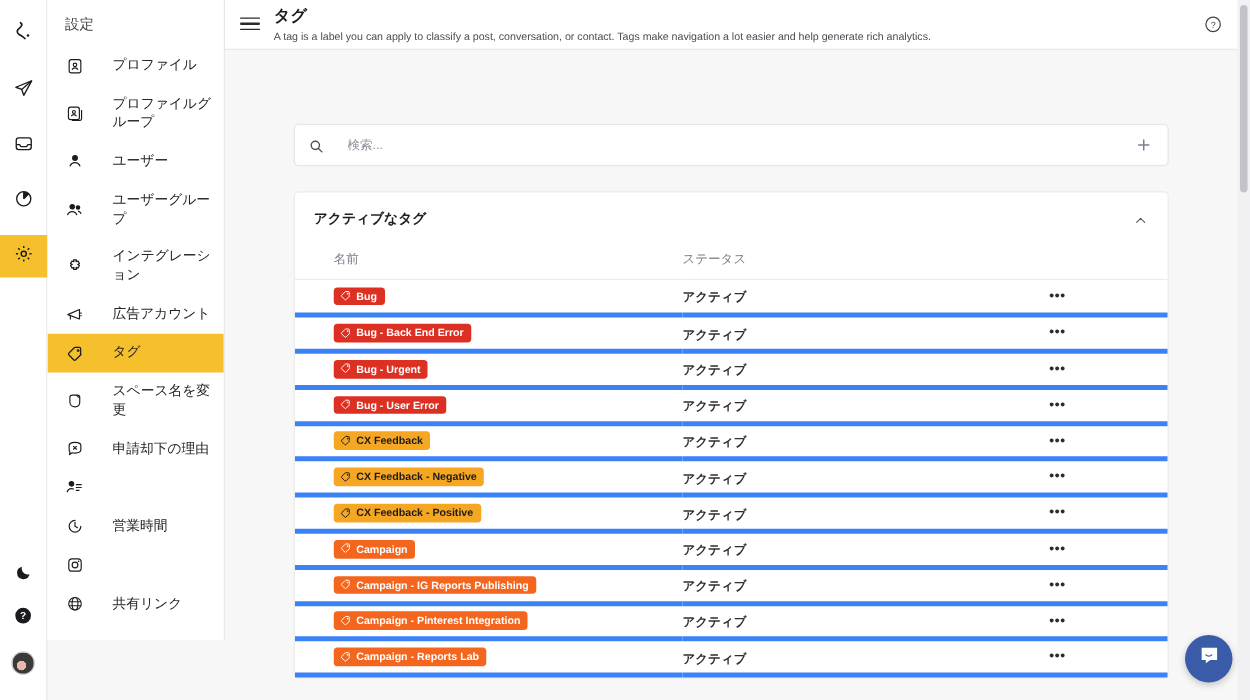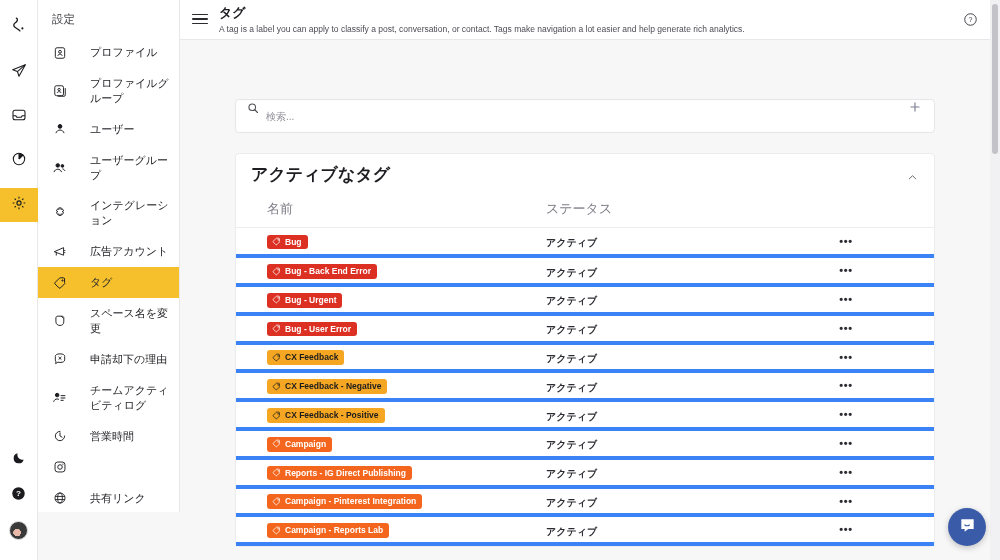--- a/index.html
+++ b/index.html
@@ -59,44 +59,44 @@
   .hamburger i { display:block; height: 1.6px; background: #2a2a2e; border-radius: 1px; }
   .page-title { font-size: 13px; font-weight: 700; color: #1b1b1f; line-height: 1.15; }
   .page-sub { font-size: 8.5px; color: #4c4c55; margin-top: 3px; line-height: 1.3; }
   .help-top { position: absolute; right: 22px; top: 12px; width: 15px; height: 15px; cursor: pointer; }
 
   .content { position: absolute; top: 40px; left: 0; right: 10px; bottom: 0; overflow: hidden; }
   .inner { width: 700px; margin: 0 auto; padding-top: 59px; }
 
   .searchbar {
     height: 34px; background: #ffffff; border: 1px solid #e6e6e9; border-radius: 4px;
-    display: flex; padding: 0 12px 0 11px; gap: 7px;
+    display: flex; align-items: center; padding: 0 12px 0 11px; gap: 19px;
   }
   .search-ico { width: 12px; height: 12px; flex: 0 0 12px; color: #4d4d55; }
   .search-input {
     flex: 1; border: none; outline: none; font-size: 10px; color: #37373d;
     font-family: "Liberation Sans", sans-serif; background: transparent;
   }
   .search-input::placeholder { color: #8d8d97; }
   .plus-btn { width: 14px; height: 14px; color: #7b7f90; cursor: pointer; flex: 0 0 14px; }
 
   .card {
     margin-top: 20px; background: #ffffff; border: 1px solid #ececef; border-radius: 4px;
     min-height: 360px;
   }
   .card-head {
     height: 40px; display: flex; align-items: center; justify-content: space-between;
     padding: 0 16px 0 15px;
   }
-  .card-title { font-size: 17px; font-weight: 700; color: #1d1d22; }
+  .card-title { font-size: 11px; font-weight: 700; color: #1d1d22; }
   .chev { width: 11px; height: 11px; color: #5a5a63; cursor: pointer; }
 
   table.tags { width: 100%; border-collapse: collapse; table-layout: fixed; }
   table.tags th {
-    font-size: 13px; font-weight: 400; color: #7e7e88; text-align: left;
+    font-size: 10px; font-weight: 400; color: #7e7e88; text-align: left;
     padding: 6px 0 9px 0; border-bottom: 1px solid #ededf0;
   }
   table.tags th.c-name { padding-left: 31px; width: 310px; }
   table.tags th.c-status { width: 270px; }
   table.tags th.c-act { width: auto; }
   table.tags td { padding: 0; border-bottom: 4px solid #3b82f6; height: 28.8px; vertical-align: middle; font-weight: bold; }
   table.tags td.c-name { padding-left: 31px; }
   .chip {
     display: inline-flex; align-items: center; gap: 4px;
     border-radius: 3px; padding: 2px 6px 2.5px 5px;
@@ -289,21 +289,20 @@
     </div>
 
     <div class="nav-item">
       <span class="nav-ico">
         <svg width="15" height="14" viewBox="0 0 24 24" fill="none" stroke="#1b1b1f" stroke-width="1.7">
             <circle cx="8" cy="7" r="3" fill="#1b1b1f"></circle>
             <path d="M2 18.5c1-3.3 3.1-4.8 6-4.8 1.2 0 2.3.3 3.2.8"></path>
             <path d="M14 8h8M14 12h8M14 16h5"></path>
           </svg>
       </span>
-      <span class="nav-label">チームアクティビティログ</span>
     </div>
 
     <div class="nav-item">
       <span class="nav-ico">
         <svg width="14" height="14" viewBox="0 0 24 24" fill="none" stroke="#1b1b1f" stroke-width="1.6" stroke-linecap="round">
             <path d="M20 12a8 8 0 1 1-8-8"></path>
             <path d="M12 6.5V12l3.5 2"></path>
           </svg>
       </span>
       <span class="nav-label">営業時間</span>
@@ -491,21 +490,21 @@
                   <td>
                     <span class="dots">•••</span>
                   </td>
                 </tr>
                 <tr>
                   <td class="c-name"><span class="chip" style="background: rgb(244, 102, 30); color: rgb(255, 255, 255);">
                       <span class="tag-ico"><svg width="9" height="9" viewBox="0 0 24 24" fill="none" stroke="#ffffff" stroke-width="2.1" stroke-linejoin="round">
                           <path d="M20.3 13 13 20.3a2 2 0 0 1-2.8 0l-6.5-6.5a2 2 0 0 1 0-2.8L11 3.7a2 2 0 0 1 1.4-.6h5.4a2 2 0 0 1 2 2v5.5a2 2 0 0 1-.5 1.4z"></path>
                           <circle cx="16.3" cy="7.7" r="1"></circle>
                         </svg></span>
-                      <span>Reports - IG Direct Publishing</span>
+                      <span>Campaign - IG Reports Publishing</span>
                     </span></td>
                   <td><span class="status-txt">アクティブ</span></td>
                   <td>
                     <span class="dots">•••</span>
                   </td>
                 </tr>
                 <tr>
                   <td class="c-name"><span class="chip" style="background: rgb(244, 102, 30); color: rgb(255, 255, 255);">
                       <span class="tag-ico"><svg width="9" height="9" viewBox="0 0 24 24" fill="none" stroke="#ffffff" stroke-width="2.1" stroke-linejoin="round">
                           <path d="M20.3 13 13 20.3a2 2 0 0 1-2.8 0l-6.5-6.5a2 2 0 0 1 0-2.8L11 3.7a2 2 0 0 1 1.4-.6h5.4a2 2 0 0 1 2 2v5.5a2 2 0 0 1-.5 1.4z"></path>

